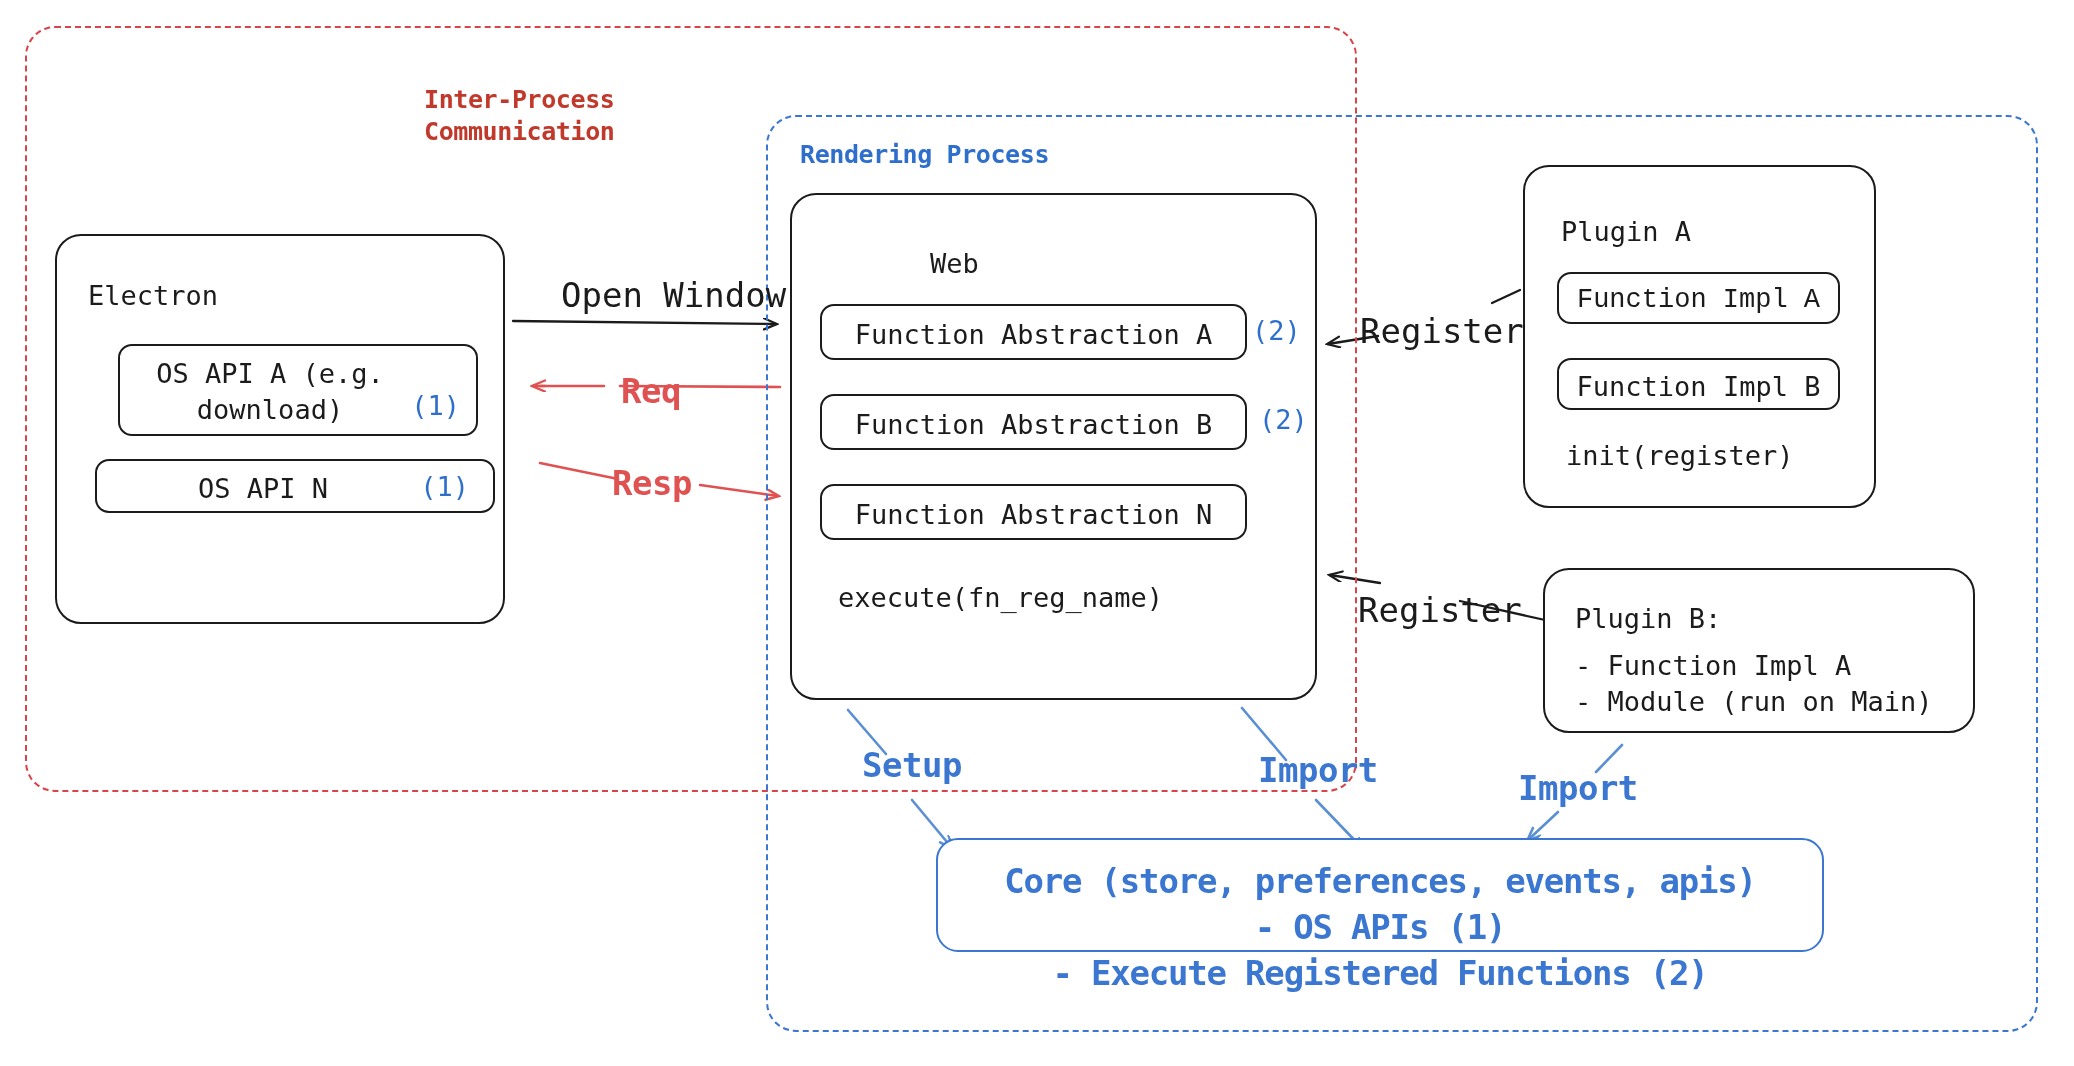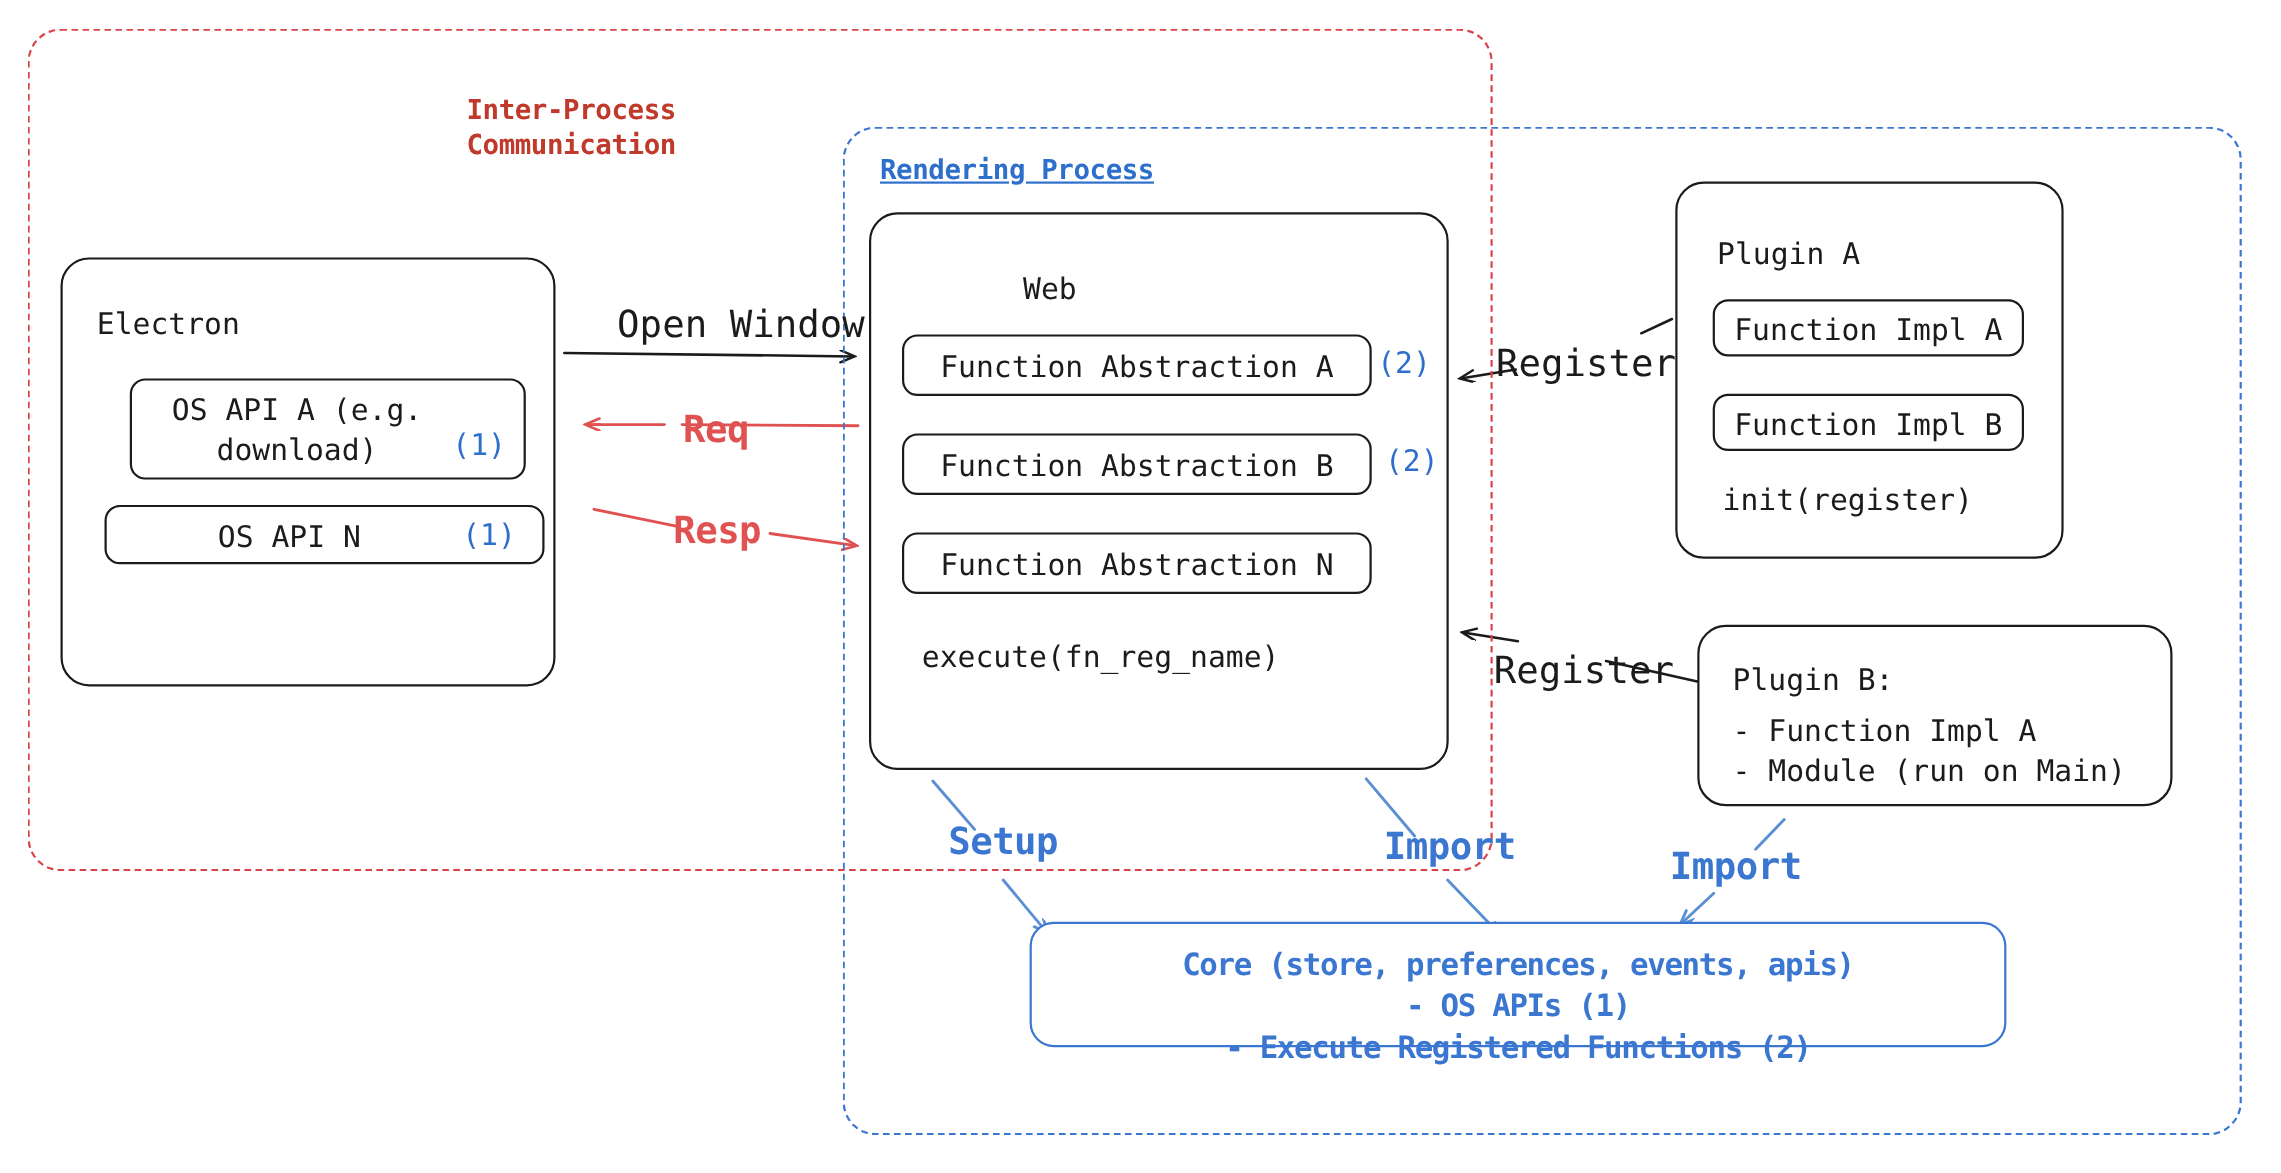--- a/index.html
+++ b/index.html
@@ -95,21 +95,21 @@
     color:#3b77d0;
     font-weight:bold;
     letter-spacing:-0.5px;
   }
   .core-text{
     position:absolute;
     left:0; right:0;
     text-align:center;
     font-family:"DejaVu Sans Mono","Liberation Mono",monospace;
     font-weight:bold;
-    font-size:28px;
+    font-size:34px;
     line-height:1.36;
     color:#3b77d0;
     letter-spacing:-1.2px;
     white-space:pre-line;
   }
   .core-box{
     border:2.4px solid #3b77d0;
     border-radius:22px;
     background:#ffffff;
   }
@@ -178,21 +178,21 @@
       <path d="M1622,745 L1596,772" fill="none" stroke="#5a8fd4" stroke-width="2.6" stroke-linecap="round"></path>
       <path d="M1558,812 L1528,840" fill="none" stroke="#5a8fd4" stroke-width="2.6" stroke-linecap="round" marker-end="url(#ah-blue)"></path>
     </g>
   </svg>
 
   <div class="node region region-ipc" style="left:25px; top:26px; width:1332px; height:766px;"></div>
   <div class="region-title t-ipc" style="left:424px; top:84px; width:320px;">Inter-Process
 Communication</div>
 
   <div class="node region region-render" style="left:766px; top:115px; width:1272px; height:917px;"></div>
-  <div class="region-title t-render" style="left:800px; top:139px; width:420px;text-decoration:underline;">Rendering Process</div>
+  <div class="region-title t-render" style="left:800px; top:139px; width:420px;">Rendering Process</div>
 
   <div class="node box" style="left:55px; top:234px; width:450px; height:390px;"></div>
   <div class="box-title" style="left:88px; top:280px;">Electron</div>
 
   <div class="node box-inner" style="left:95px; top:344px; width:360px; height:92px;margin-left:23px;">
     <div class="cell-text" style="top:10px; padding-right:56px;">OS API A (e.g.
 download)</div>
     <div class="marker" style="right:16px; top:44px;">(1)</div>
   </div>
 
@@ -217,21 +217,21 @@
   <div class="node box-inner" style="left:820px; top:484px; width:427px; height:56px;">
     <div class="cell-text" style="top:11px;">Function Abstraction N</div>
   </div>
 
   <div class="box-title" style="left:838px; top:582px;">execute(fn_reg_name)</div>
 
   <div class="node box" style="left:1523px; top:165px; width:353px; height:343px;"></div>
   <div class="box-title" style="left:1561px; top:216px;">Plugin A</div>
 
   <div class="node box-inner" style="left:1557px; top:272px; width:283px; height:52px;">
-    <div class="cell-text" style="top:9px;">Function Impl A</div>
+    <div class="cell-text" style="top:9px;font-family:Liberation Mono, monospace;">Function Impl A</div>
   </div>
 
   <div class="node box-inner" style="left:1557px; top:358px; width:283px; height:52px;">
     <div class="cell-text" style="top:9px;">Function Impl B</div>
   </div>
 
   <div class="box-title" style="left:1566px; top:440px;">init(register)</div>
 
   <div class="node box" style="left:1543px; top:568px; width:432px; height:165px;"></div>
   <div class="box-title" style="left:1575px; top:603px;">Plugin B:</div>

